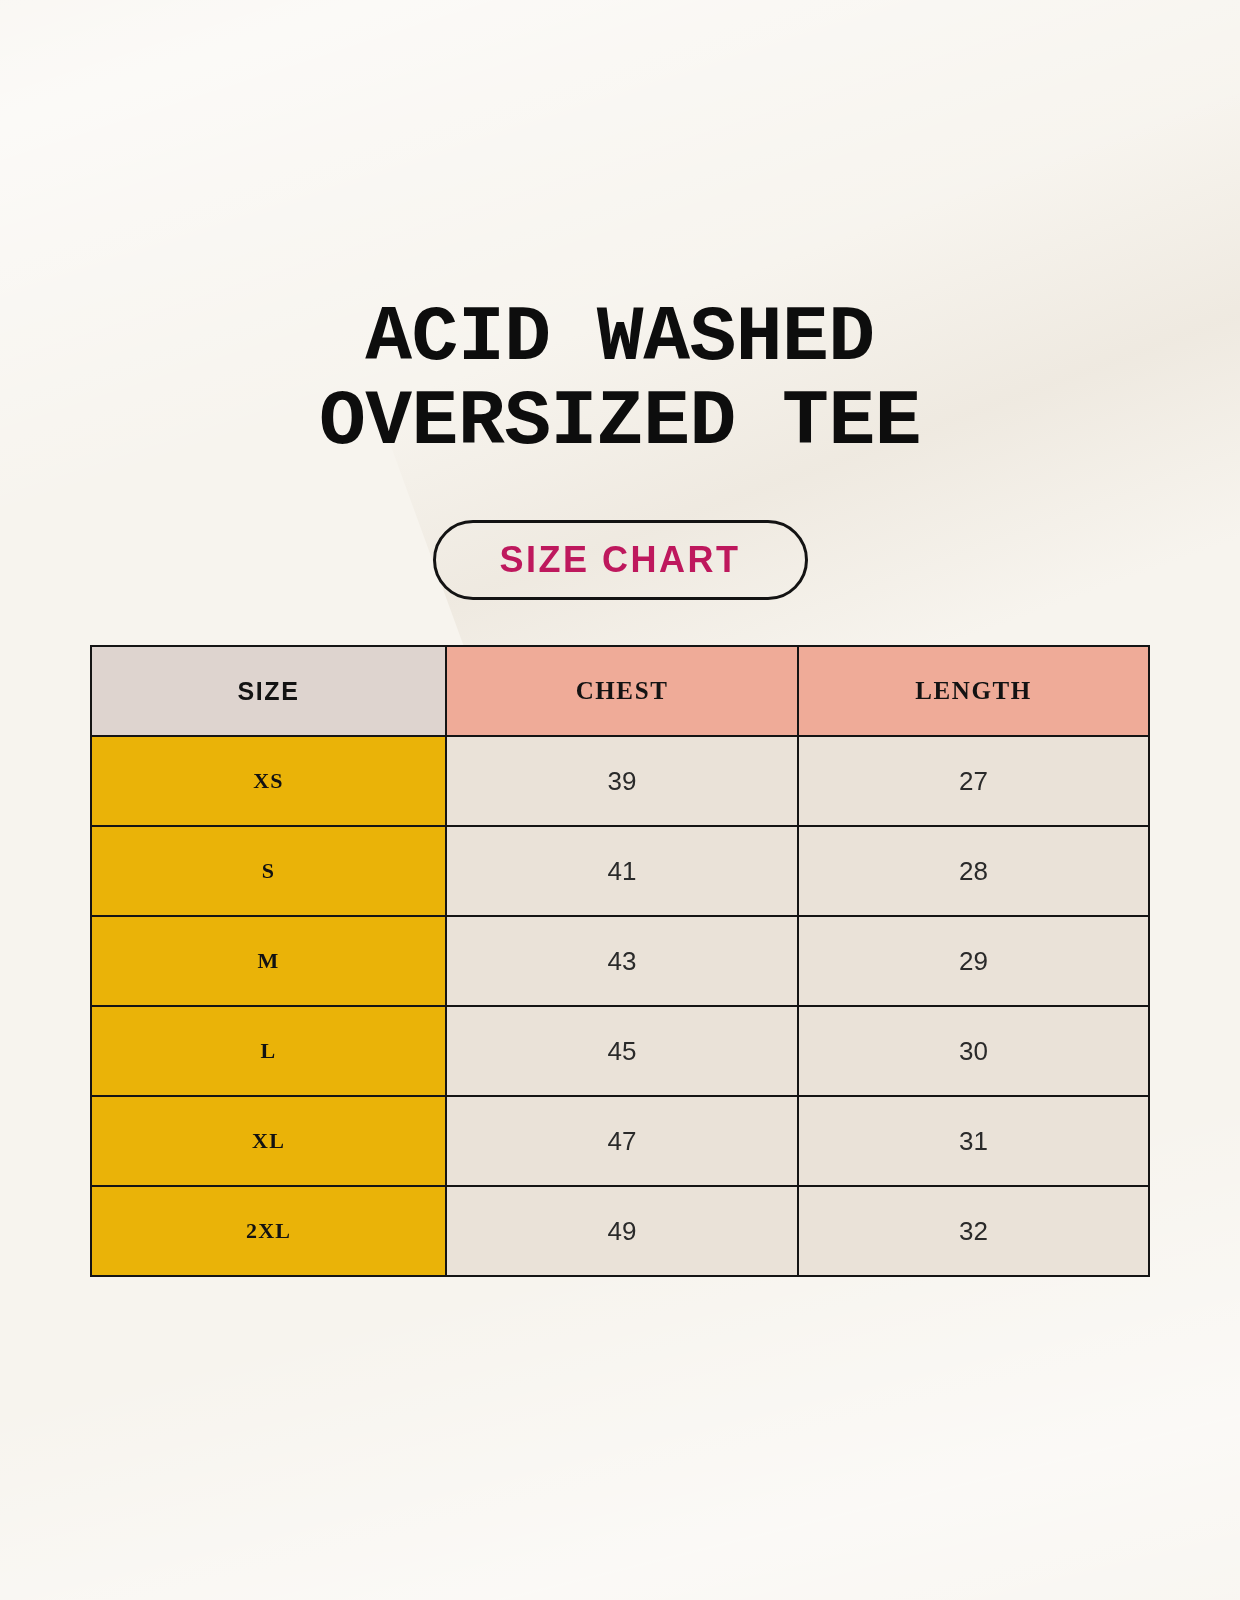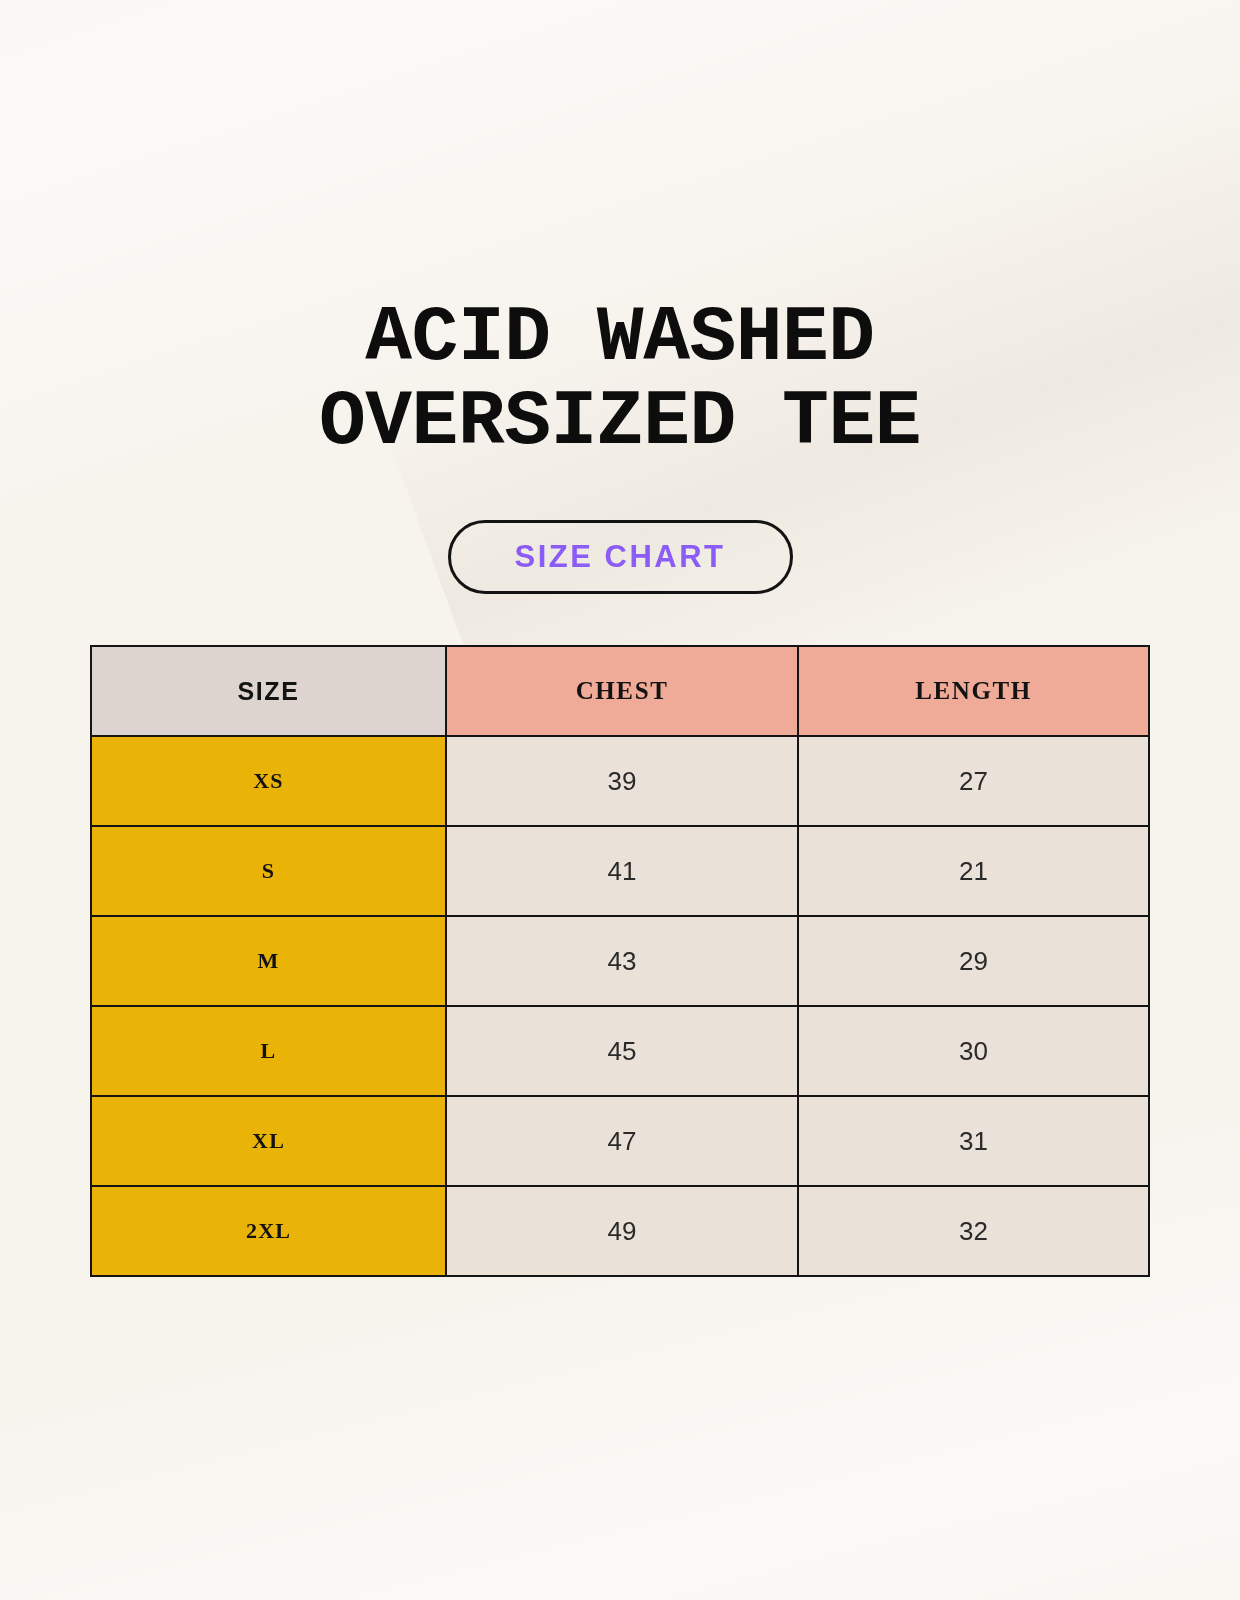--- a/index.html
+++ b/index.html
@@ -76,24 +76,24 @@
     top: 520px;
     left: 0;
     width: 1240px;
     display: flex;
     justify-content: center;
   }
   .pill {
     border: 3px solid #131313;
     border-radius: 48px;
     padding: 16px 64px;
-    font-size: 31px;
+    font-size: 36px;
     font-weight: bold;
     letter-spacing: 2.5px;
-    color: #8b5cf6;
+    color: #be185d;
     background: transparent;
   }
 
   .table-wrap {
     position: absolute;
     top: 645px;
     left: 90px;
     width: 1060px;
   }
   table.size-table {
@@ -188,21 +188,21 @@
       </thead>
       <tbody>
         <tr>
           <td class="cell-size">XS</td>
           <td class="cell-value">39</td>
           <td class="cell-value">27</td>
         </tr>
         <tr>
           <td class="cell-size">S</td>
           <td class="cell-value">41</td>
-          <td class="cell-value">21</td>
+          <td class="cell-value">28</td>
         </tr>
         <tr>
           <td class="cell-size">M</td>
           <td class="cell-value">43</td>
           <td class="cell-value">29</td>
         </tr>
         <tr>
           <td class="cell-size">L</td>
           <td class="cell-value">45</td>
           <td class="cell-value">30</td>

